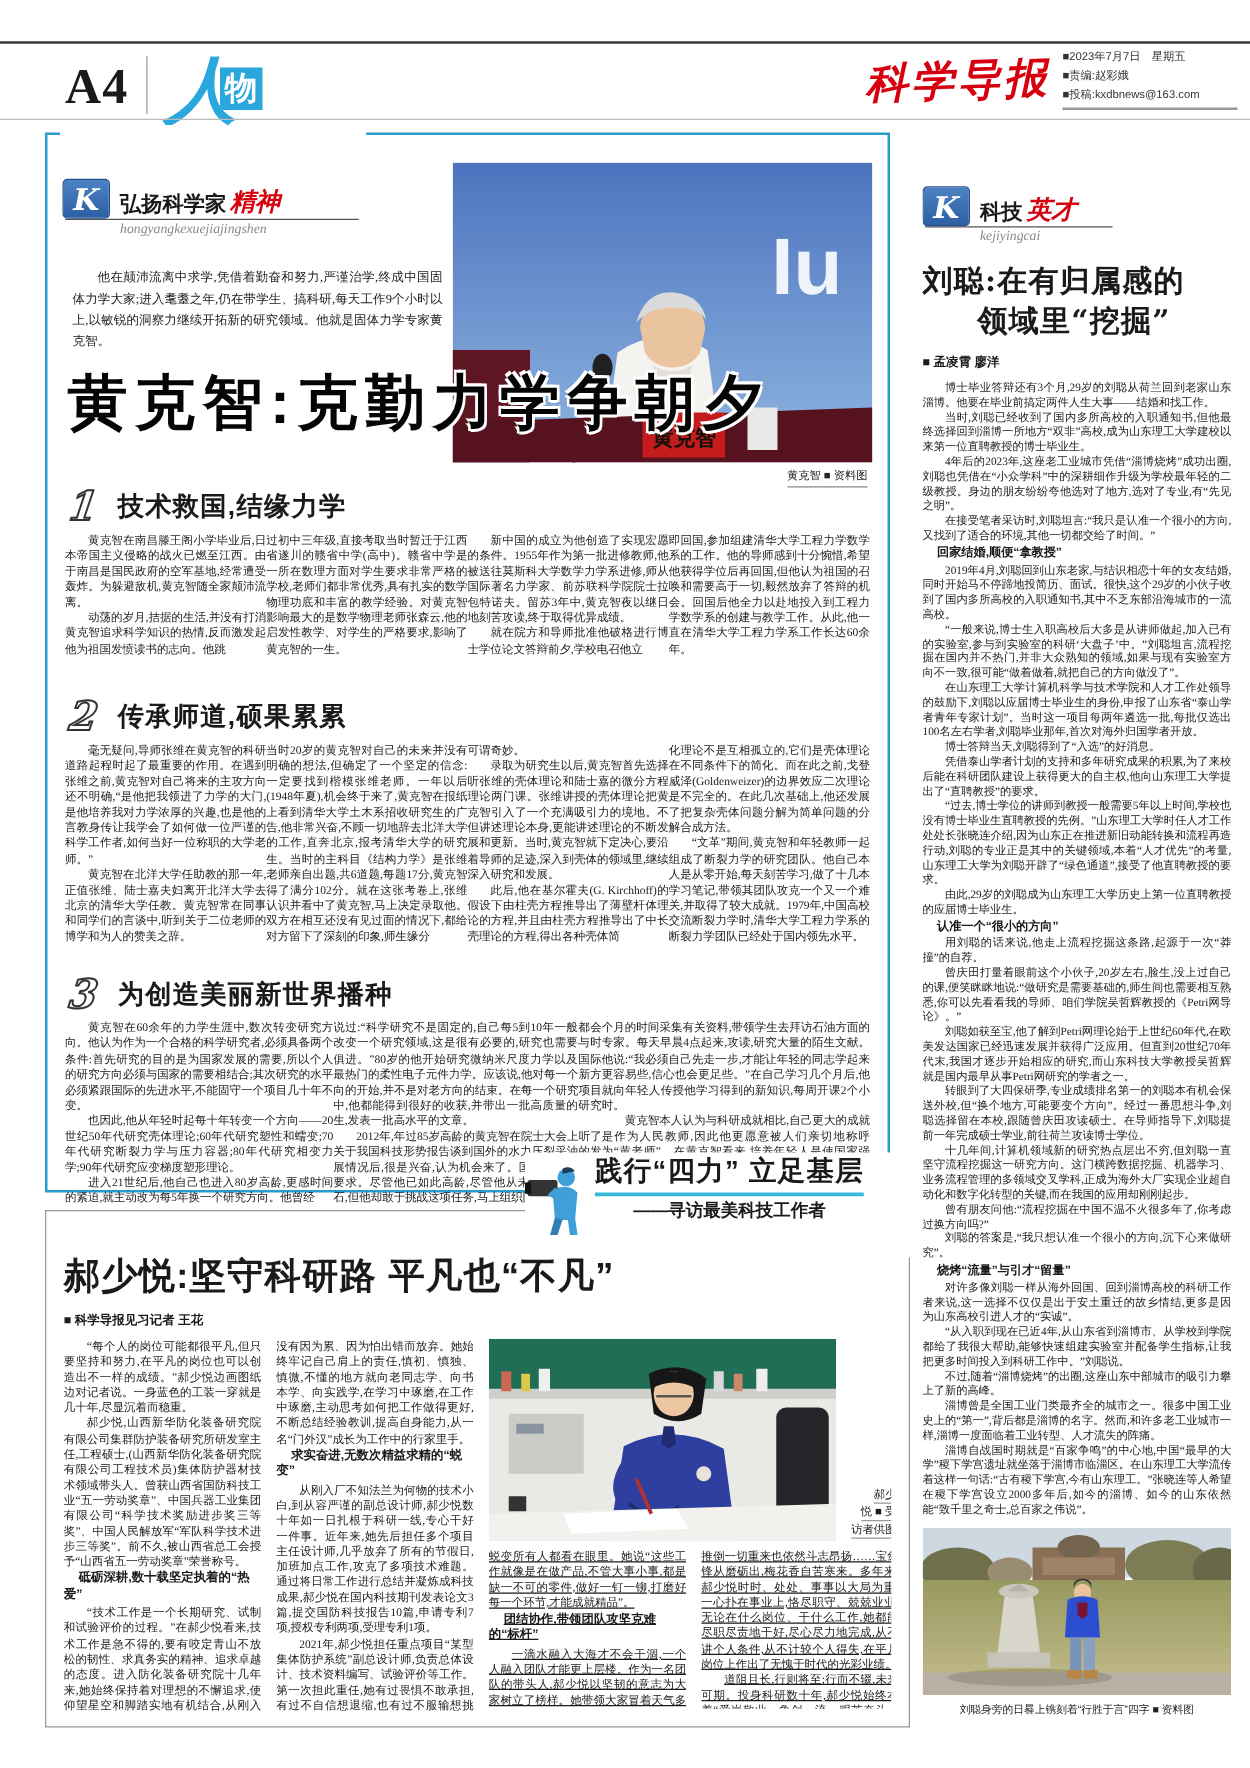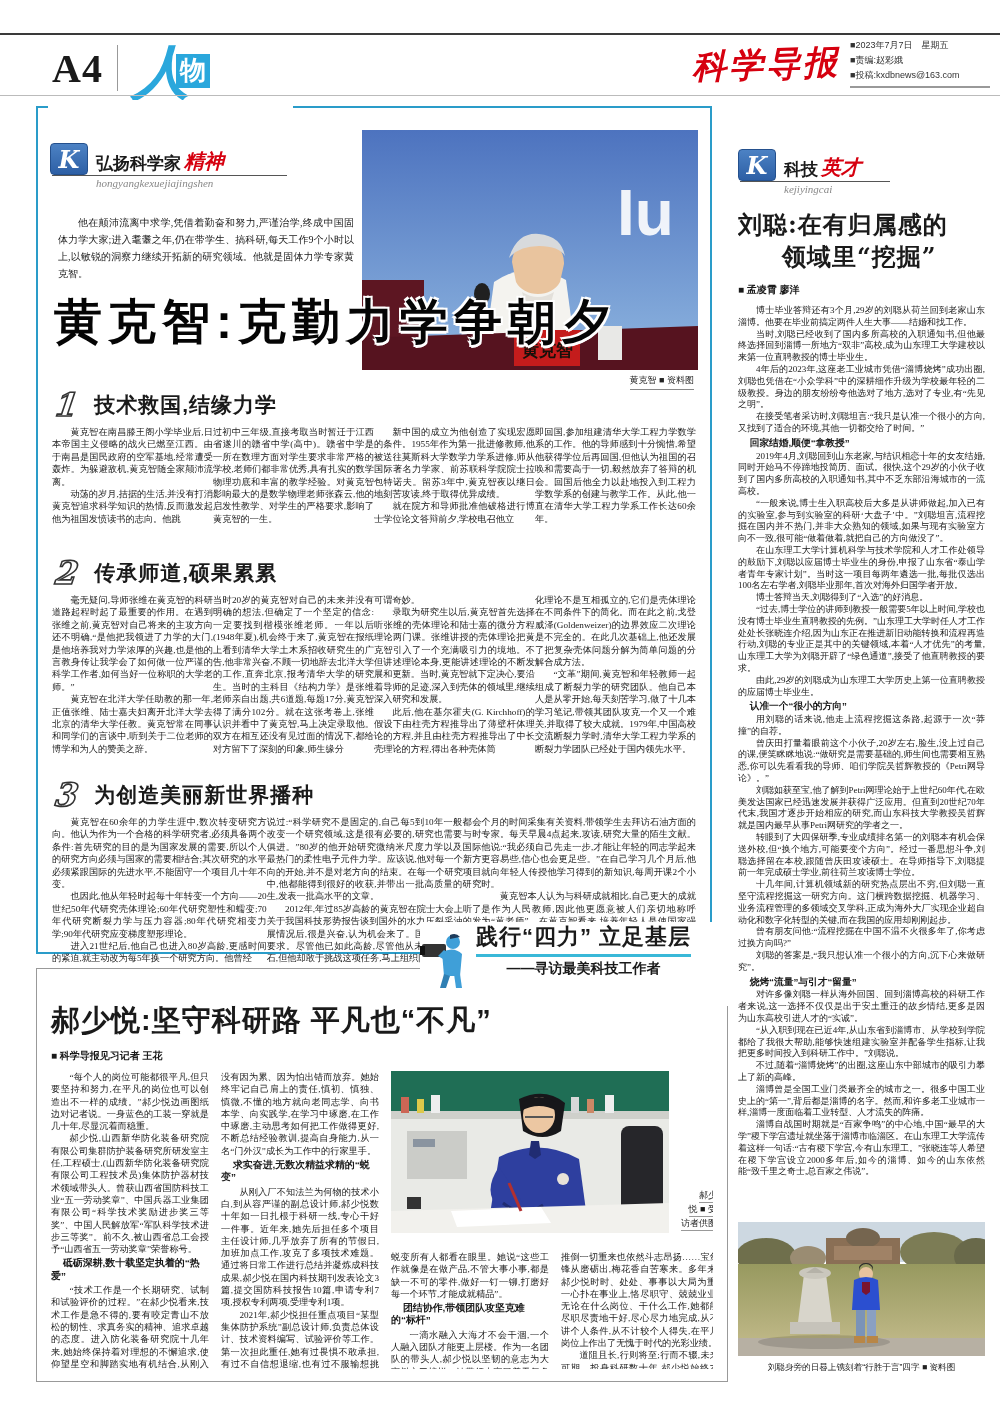--- a/index.html
+++ b/index.html
@@ -76,21 +76,21 @@
   .bottom-byline{margin-top:8px;font-family:"Liberation Sans",sans-serif;font-weight:bold;font-size:10px;}
   .bottom-cols{display:flex;gap:12px;margin-top:8px;height:298px;overflow:hidden;}
   .bcol{width:158px;flex:none;font-size:9.2px;line-height:12.3px;overflow:hidden;}
   .bright{flex:1;display:flex;flex-direction:column;}
   .bphoto-row{display:flex;}
   .bphoto{width:278px;height:162px;flex:none;overflow:hidden;}
   .bphoto-cap{width:50px;font-size:9px;line-height:13px;display:flex;flex-direction:column;
               justify-content:flex-end;align-items:flex-end;padding:0 2px 2px 0;
               font-family:"Liberation Sans",sans-serif;}
   .bphoto-cap div{border-bottom:1px solid #999;}
-  .bsub-cols{display:flex;gap:12px;margin-top:18px;height:128px;overflow:hidden;}
+  .bsub-cols{display:flex;gap:12px;margin-top:6px;height:128px;overflow:hidden;text-decoration:underline;}
   .bsub-cols .bcol{width:auto;flex:1;}
   
   .right-col{position:absolute;left:738px;top:106px;width:247px;height:1286px;overflow:hidden;}
   .right-title{margin-top:14px;font-size:24px;font-weight:900;line-height:32px;
                font-family:"DejaVu Serif",serif;letter-spacing:1px;}
   .right-title .l2{display:block;text-indent:44px;}
   .right-byline{margin-top:10px;font-family:"Liberation Sans",sans-serif;font-weight:bold;font-size:10px;}
   .right-body{margin-top:8px;font-size:9px;line-height:11.8px;height:952px;overflow:hidden;}
   .right-photo{position:absolute;left:0px;top:1116px;width:247px;height:134px;overflow:hidden;}
   .right-caption{position:absolute;left:0px;top:1256px;width:247px;font-size:8.6px;color:#222;
@@ -341,20 +341,21 @@
     <div class="right-body">
         <p class="para">博士毕业答辩还有3个月,29岁的刘聪从荷兰回到老家山东淄博。他要在毕业前搞定两件人生大事——结婚和找工作。</p>
         <p class="para">当时,刘聪已经收到了国内多所高校的入职通知书,但他最终选择回到淄博一所地方“双非”高校,成为山东理工大学建校以来第一位直聘教授的博士毕业生。</p>
         <p class="para">4年后的2023年,这座老工业城市凭借“淄博烧烤”成功出圈,刘聪也凭借在“小众学科”中的深耕细作升级为学校最年轻的二级教授。身边的朋友纷纷夸他选对了地方,选对了专业,有“先见之明”。</p>
         <p class="para">在接受笔者采访时,刘聪坦言:“我只是认准一个很小的方向,又找到了适合的环境,其他一切都交给了时间。”</p>
         <p class="subhead">回家结婚,顺便“拿教授”</p>
         <p class="para">2019年4月,刘聪回到山东老家,与结识相恋十年的女友结婚,同时开始马不停蹄地投简历、面试。很快,这个29岁的小伙子收到了国内多所高校的入职通知书,其中不乏东部沿海城市的一流高校。</p>
         <p class="para">“一般来说,博士生入职高校后大多是从讲师做起,加入已有的实验室,参与到实验室的科研‘大盘子’中。”刘聪坦言,流程挖掘在国内并不热门,并非大众熟知的领域,如果与现有实验室方向不一致,很可能“做着做着,就把自己的方向做没了”。</p>
         <p class="para">在山东理工大学计算机科学与技术学院和人才工作处领导的鼓励下,刘聪以应届博士毕业生的身份,申报了山东省“泰山学者青年专家计划”。当时这一项目每两年遴选一批,每批仅选出100名左右学者,刘聪毕业那年,首次对海外归国学者开放。</p>
         <p class="para">博士答辩当天,刘聪得到了“入选”的好消息。</p>
+        <p class="para">凭借泰山学者计划的支持和多年研究成果的积累,为了来校后能在科研团队建设上获得更大的自主权,他向山东理工大学提出了“直聘教授”的要求。</p>
         <p class="para">“过去,博士学位的讲师到教授一般需要5年以上时间,学校也没有博士毕业生直聘教授的先例。”山东理工大学时任人才工作处处长张晓连介绍,因为山东正在推进新旧动能转换和流程再造行动,刘聪的专业正是其中的关键领域,本着“人才优先”的考量,山东理工大学为刘聪开辟了“绿色通道”,接受了他直聘教授的要求。</p>
         <p class="para">由此,29岁的刘聪成为山东理工大学历史上第一位直聘教授的应届博士毕业生。</p>
         <p class="subhead">认准一个“很小的方向”</p>
         <p class="para">用刘聪的话来说,他走上流程挖掘这条路,起源于一次“莽撞”的自荐。</p>
         <p class="para">曾庆田打量着眼前这个小伙子,20岁左右,脸生,没上过自己的课,便笑眯眯地说:“做研究是需要基础的,师生间也需要相互熟悉,你可以先看看我的导师、咱们学院吴哲辉教授的《Petri网导论》。”</p>
         <p class="para">刘聪如获至宝,他了解到Petri网理论始于上世纪60年代,在欧美发达国家已经迅速发展并获得广泛应用。但直到20世纪70年代末,我国才逐步开始相应的研究,而山东科技大学教授吴哲辉就是国内最早从事Petri网研究的学者之一。</p>
         <p class="para">转眼到了大四保研季,专业成绩排名第一的刘聪本有机会保送外校,但“换个地方,可能要变个方向”。经过一番思想斗争,刘聪选择留在本校,跟随曾庆田攻读硕士。在导师指导下,刘聪提前一年完成硕士学业,前往荷兰攻读博士学位。</p>
         <p class="para">十几年间,计算机领域新的研究热点层出不穷,但刘聪一直坚守流程挖掘这一研究方向。这门横跨数据挖掘、机器学习、业务流程管理的多领域交叉学科,正成为海外大厂实现企业超自动化和数字化转型的关键,而在我国的应用却刚刚起步。</p>
         <p class="para">曾有朋友问他:“流程挖掘在中国不温不火很多年了,你考虑过换方向吗?”</p>
         <p class="para">刘聪的答案是,“我只想认准一个很小的方向,沉下心来做研究”。</p>

